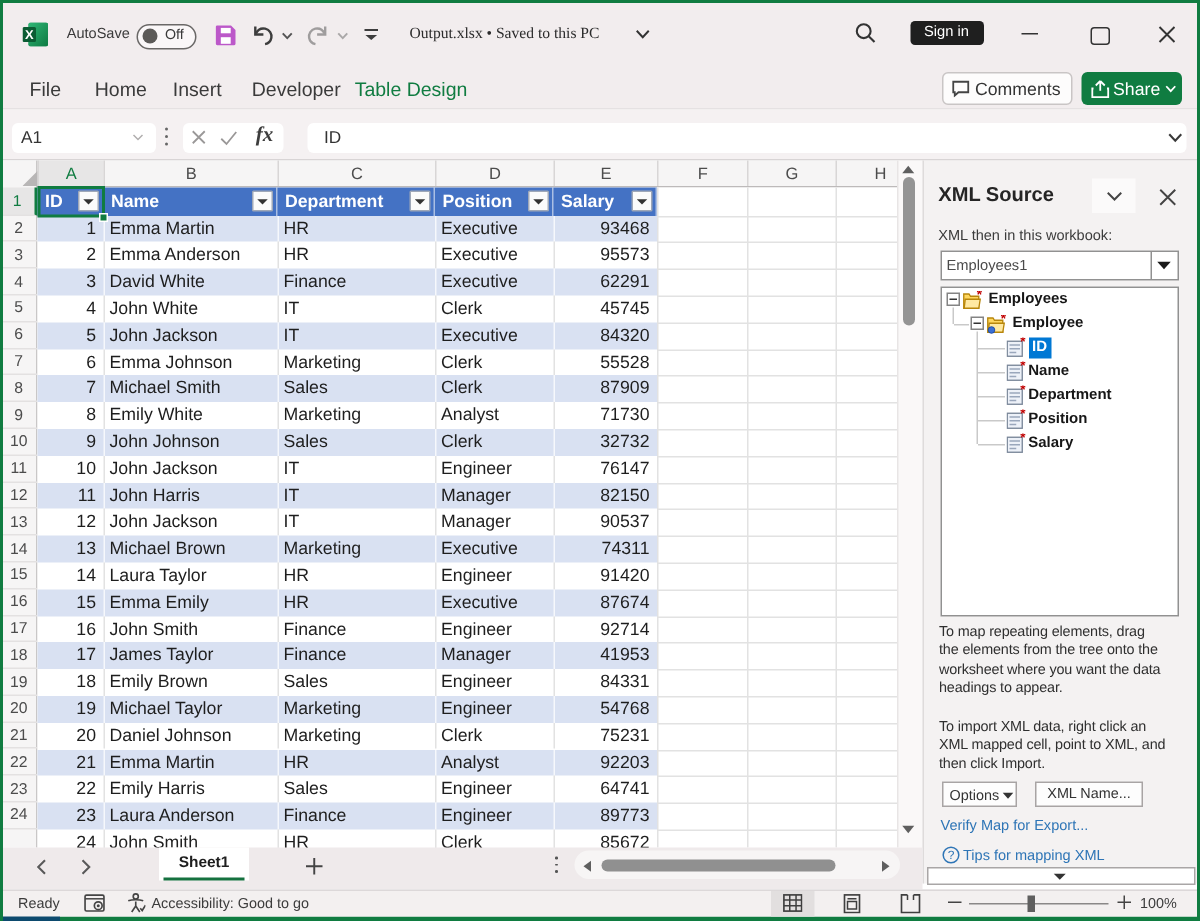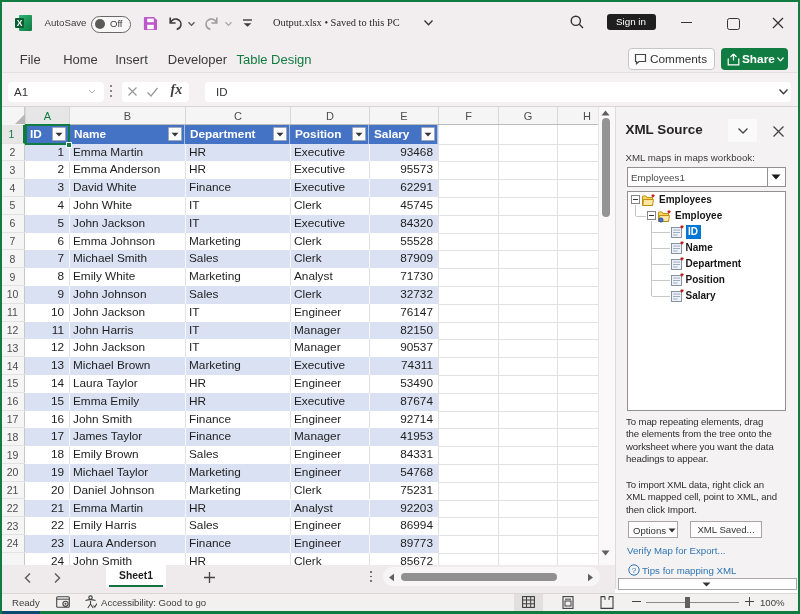--- a/index.html
+++ b/index.html
@@ -75,21 +75,21 @@
 <div class="a" style="left:627.5px;top:47.5px;width:87px;height:22px;background:#FDFCFC;border:1px solid #C9C5C5;border-radius:4px;box-sizing:border-box;"></div>
 <svg class="a" style="left:634px;top:53px" width="13" height="12" viewBox="0 0 13 12">
 <path d="M1.5 1.5 h10 v7 h-6.5 l-2.5 2.2 v-2.2 h-1 Z" fill="none" stroke="#444" stroke-width="1.2"></path>
   </svg>
 <div class="a" style="left:650px;top:52px;font-size:11.8px;color:#333;font-weight:normal;white-space:nowrap;">Comments</div>
 <div class="a" style="left:721px;top:47.5px;width:67px;height:22px;background:#107C41;border-radius:4px;"></div>
 <svg class="a" style="left:727px;top:52.5px" width="13" height="13" viewBox="0 0 13 13">
 <path d="M6.5 1 L9.5 4 M6.5 1 L3.5 4 M6.5 1 L6.5 7.5" fill="none" stroke="#fff" stroke-width="1.2"></path>
 <path d="M2 6 L1.2 6 L1.2 11.8 L11.8 11.8 L11.8 6 L11 6" fill="none" stroke="#fff" stroke-width="1.2"></path>
   </svg>
-<div class="a" style="left:742px;top:51.5px;font-size:11.8px;color:#fff;font-weight:bold;white-space:nowrap;">Share</div>
+<div class="a" style="left:742px;top:51.5px;font-size:11.8px;color:#fff;font-weight:normal;white-space:nowrap;">Share</div>
 <svg class="a" style="left:776px;top:56px" width="9" height="7" viewBox="0 0 9 7">
 <path d="M1.5 1.5 L4.5 4.8 L7.5 1.5" fill="none" stroke="#fff" stroke-width="1.2"></path>
   </svg>
 <div class="a" style="left:2px;top:73px;width:796px;height:34px;background:#F5F1F2;border-bottom:1px solid #D8D4D5;box-sizing:border-box;"></div>
 <div class="a" style="left:8px;top:81.5px;width:96px;height:20px;background:#fff;border-radius:4px;"></div>
 <div class="a" style="left:8px;top:81.5px;width:86px;height:20px;font-size:11.5px;color:#333;display:flex;align-items:center;padding-left:6px;">A1</div>
 <svg class="a" style="left:88px;top:89px" width="8" height="5" viewBox="0 0 8 5">
 <path d="M1 1 L4 4 L7 1" fill="none" stroke="#b0aeae" stroke-width="1"></path>
   </svg>
 <div class="a" style="left:110px;top:85px;width:2px;height:2px;background:#666;border-radius:50%;"></div>
@@ -303,21 +303,21 @@
 <div class="a" style="left:294px;top:357.18px;width:74px;height:17.79px;font-size:11.8px;color:#1e1e1e;line-height:17.79px;white-space:nowrap;">Executive</div>
 <div class="a" style="left:369px;top:357.18px;width:64px;height:17.79px;font-size:11.8px;color:#1e1e1e;text-align:right;line-height:17.79px;">74311</div>
 <div class="a" style="left:69px;top:374.97px;width:1px;height:17.79px;background:#E2E2E2;"></div>
 <div class="a" style="left:185px;top:374.97px;width:1px;height:17.79px;background:#E2E2E2;"></div>
 <div class="a" style="left:290px;top:374.97px;width:1px;height:17.79px;background:#E2E2E2;"></div>
 <div class="a" style="left:369px;top:374.97px;width:1px;height:17.79px;background:#E2E2E2;"></div>
 <div class="a" style="left:25px;top:374.97px;width:39px;height:17.79px;font-size:11.8px;color:#1e1e1e;text-align:right;line-height:17.79px;">14</div>
 <div class="a" style="left:73px;top:374.97px;width:110px;height:17.79px;font-size:11.8px;color:#1e1e1e;line-height:17.79px;white-space:nowrap;">Laura Taylor</div>
 <div class="a" style="left:189px;top:374.97px;width:100px;height:17.79px;font-size:11.8px;color:#1e1e1e;line-height:17.79px;white-space:nowrap;">HR</div>
 <div class="a" style="left:294px;top:374.97px;width:74px;height:17.79px;font-size:11.8px;color:#1e1e1e;line-height:17.79px;white-space:nowrap;">Engineer</div>
-<div class="a" style="left:369px;top:374.97px;width:64px;height:17.79px;font-size:11.8px;color:#1e1e1e;text-align:right;line-height:17.79px;">53490</div>
+<div class="a" style="left:369px;top:374.97px;width:64px;height:17.79px;font-size:11.8px;color:#1e1e1e;text-align:right;line-height:17.79px;">91420</div>
 <div class="a" style="left:25px;top:392.76px;width:413px;height:17.79px;background:#D9E1F2;"></div>
 <div class="a" style="left:69px;top:392.76px;width:1px;height:17.79px;background:rgba(255,255,255,.75);"></div>
 <div class="a" style="left:185px;top:392.76px;width:1px;height:17.79px;background:rgba(255,255,255,.75);"></div>
 <div class="a" style="left:290px;top:392.76px;width:1px;height:17.79px;background:rgba(255,255,255,.75);"></div>
 <div class="a" style="left:369px;top:392.76px;width:1px;height:17.79px;background:rgba(255,255,255,.75);"></div>
 <div class="a" style="left:25px;top:392.76px;width:39px;height:17.79px;font-size:11.8px;color:#1e1e1e;text-align:right;line-height:17.79px;">15</div>
 <div class="a" style="left:73px;top:392.76px;width:110px;height:17.79px;font-size:11.8px;color:#1e1e1e;line-height:17.79px;white-space:nowrap;">Emma Emily</div>
 <div class="a" style="left:189px;top:392.76px;width:100px;height:17.79px;font-size:11.8px;color:#1e1e1e;line-height:17.79px;white-space:nowrap;">HR</div>
 <div class="a" style="left:294px;top:392.76px;width:74px;height:17.79px;font-size:11.8px;color:#1e1e1e;line-height:17.79px;white-space:nowrap;">Executive</div>
 <div class="a" style="left:369px;top:392.76px;width:64px;height:17.79px;font-size:11.8px;color:#1e1e1e;text-align:right;line-height:17.79px;">87674</div>
@@ -379,21 +379,21 @@
 <div class="a" style="left:294px;top:499.5px;width:74px;height:17.79px;font-size:11.8px;color:#1e1e1e;line-height:17.79px;white-space:nowrap;">Analyst</div>
 <div class="a" style="left:369px;top:499.5px;width:64px;height:17.79px;font-size:11.8px;color:#1e1e1e;text-align:right;line-height:17.79px;">92203</div>
 <div class="a" style="left:69px;top:517.29px;width:1px;height:17.79px;background:#E2E2E2;"></div>
 <div class="a" style="left:185px;top:517.29px;width:1px;height:17.79px;background:#E2E2E2;"></div>
 <div class="a" style="left:290px;top:517.29px;width:1px;height:17.79px;background:#E2E2E2;"></div>
 <div class="a" style="left:369px;top:517.29px;width:1px;height:17.79px;background:#E2E2E2;"></div>
 <div class="a" style="left:25px;top:517.29px;width:39px;height:17.79px;font-size:11.8px;color:#1e1e1e;text-align:right;line-height:17.79px;">22</div>
 <div class="a" style="left:73px;top:517.29px;width:110px;height:17.79px;font-size:11.8px;color:#1e1e1e;line-height:17.79px;white-space:nowrap;">Emily Harris</div>
 <div class="a" style="left:189px;top:517.29px;width:100px;height:17.79px;font-size:11.8px;color:#1e1e1e;line-height:17.79px;white-space:nowrap;">Sales</div>
 <div class="a" style="left:294px;top:517.29px;width:74px;height:17.79px;font-size:11.8px;color:#1e1e1e;line-height:17.79px;white-space:nowrap;">Engineer</div>
-<div class="a" style="left:369px;top:517.29px;width:64px;height:17.79px;font-size:11.8px;color:#1e1e1e;text-align:right;line-height:17.79px;">86994</div>
+<div class="a" style="left:369px;top:517.29px;width:64px;height:17.79px;font-size:11.8px;color:#1e1e1e;text-align:right;line-height:17.79px;">64741</div>
 <div class="a" style="left:25px;top:535.08px;width:413px;height:17.79px;background:#D9E1F2;"></div>
 <div class="a" style="left:69px;top:535.08px;width:1px;height:17.79px;background:rgba(255,255,255,.75);"></div>
 <div class="a" style="left:185px;top:535.08px;width:1px;height:17.79px;background:rgba(255,255,255,.75);"></div>
 <div class="a" style="left:290px;top:535.08px;width:1px;height:17.79px;background:rgba(255,255,255,.75);"></div>
 <div class="a" style="left:369px;top:535.08px;width:1px;height:17.79px;background:rgba(255,255,255,.75);"></div>
 <div class="a" style="left:25px;top:535.08px;width:39px;height:17.79px;font-size:11.8px;color:#1e1e1e;text-align:right;line-height:17.79px;">23</div>
 <div class="a" style="left:73px;top:535.08px;width:110px;height:17.79px;font-size:11.8px;color:#1e1e1e;line-height:17.79px;white-space:nowrap;">Laura Anderson</div>
 <div class="a" style="left:189px;top:535.08px;width:100px;height:17.79px;font-size:11.8px;color:#1e1e1e;line-height:17.79px;white-space:nowrap;">Finance</div>
 <div class="a" style="left:294px;top:535.08px;width:74px;height:17.79px;font-size:11.8px;color:#1e1e1e;line-height:17.79px;white-space:nowrap;">Engineer</div>
 <div class="a" style="left:369px;top:535.08px;width:64px;height:17.79px;font-size:11.8px;color:#1e1e1e;text-align:right;line-height:17.79px;">89773</div>
@@ -445,21 +445,21 @@
   </svg>
 <div class="a" style="left:615px;top:107px;width:183px;height:482px;background:#F4F2F2;border-left:1px solid #DEDBDB;box-sizing:border-box;"></div>
 <div class="a" style="left:625.5px;top:121.5px;font-size:13.4px;color:#252525;font-weight:bold;white-space:nowrap;">XML Source</div>
 <div class="a" style="left:728px;top:119px;width:29px;height:23px;background:#FBFAFA;"></div>
 <svg class="a" style="left:737px;top:127px" width="12" height="8" viewBox="0 0 12 8">
 <path d="M1.5 1.5 L6 6 L10.5 1.5" fill="none" stroke="#444" stroke-width="1.3"></path>
   </svg>
 <svg class="a" style="left:771.5px;top:124.5px" width="13" height="13" viewBox="0 0 13 13">
 <path d="M1.5 1.5 L11.5 11.5 M11.5 1.5 L1.5 11.5" stroke="#444" stroke-width="1.3"></path>
   </svg>
-<div class="a" style="left:625.5px;top:152px;font-size:9.7px;color:#3b3b3b;font-weight:normal;white-space:nowrap;">XML maps in maps workbook:</div>
+<div class="a" style="left:625.5px;top:152px;font-size:9.7px;color:#3b3b3b;font-weight:normal;white-space:nowrap;">XML then in this workbook:</div>
 <div class="a" style="left:626.5px;top:167px;width:159px;height:20px;background:#fff;border:1px solid #919191;box-sizing:border-box;"></div>
 <div class="a" style="left:631px;top:171.5px;font-size:9.8px;color:#4a4a4a;font-weight:normal;white-space:nowrap;">Employees1</div>
 <div class="a" style="left:767px;top:168px;width:18px;height:18px;border-left:1px solid #919191;box-sizing:border-box;"></div>
 <svg class="a" style="left:771px;top:174px" width="10" height="6" viewBox="0 0 10 6">
 <path d="M0.5 0.5 L5 5.5 L9.5 0.5 Z" fill="#1a1a1a"></path>
   </svg>
 <div class="a" style="left:626.5px;top:190.5px;width:159px;height:220.5px;background:#fff;border:1px solid #919191;box-sizing:border-box;"></div>
 <div class="a" style="left:635px;top:204.5px;width:1px;height:11.0px;background:#c9c9c9;"></div>
 <div class="a" style="left:636px;top:215.5px;width:10px;height:1px;background:#c9c9c9;"></div>
 <div class="a" style="left:651px;top:220.5px;width:1px;height:75.0px;background:#c9c9c9;"></div>
@@ -527,21 +527,21 @@
 </svg>
 <div class="a" style="left:685.5px;top:288.5px;height:14px;color:#161616;font-size:10px;font-weight:bold;display:flex;align-items:center;white-space:nowrap;">Salary</div>
 <div class="a" style="left:626px;top:415.5px;width:170px;font-size:9.6px;line-height:12.55px;color:#2f2f2f;letter-spacing:-0.1px;">To map repeating elements, drag<br>the elements from the tree onto the<br>worksheet where you want the data<br>headings to appear.</div>
 <div class="a" style="left:626px;top:478.5px;width:170px;font-size:9.6px;line-height:12.55px;color:#2f2f2f;letter-spacing:-0.1px;">To import XML data, right click an<br>XML mapped cell, point to XML, and<br>then click Import.</div>
 <div class="a" style="left:627.5px;top:521px;width:50.5px;height:16.5px;background:#FDFDFD;border:1px solid #A8A4A4;box-sizing:border-box;"></div>
 <div class="a" style="left:633px;top:524.5px;font-size:9.6px;color:#333;font-weight:normal;white-space:nowrap;">Options</div>
 <svg class="a" style="left:668px;top:527.5px" width="8" height="5" viewBox="0 0 8 5">
 <path d="M0.5 0.5 L4 4.5 L7.5 0.5 Z" fill="#333"></path>
   </svg>
 <div class="a" style="left:690px;top:521px;width:72px;height:16.5px;background:#FDFDFD;border:1px solid #A8A4A4;box-sizing:border-box;"></div>
-<div class="a" style="left:690px;top:521px;width:72px;height:16.5px;font-size:9.6px;color:#333;display:flex;align-items:center;justify-content:center;">XML Saved...</div>
+<div class="a" style="left:690px;top:521px;width:72px;height:16.5px;font-size:9.6px;color:#333;display:flex;align-items:center;justify-content:center;">XML Name...</div>
 <div class="a" style="left:627px;top:544.5px;font-size:9.7px;color:#2E75B6;font-weight:normal;white-space:nowrap;">Verify Map for Export...</div>
 <svg class="a" style="left:627.5px;top:564px" width="12" height="12" viewBox="0 0 12 12">
 <circle cx="6" cy="6" r="5.2" fill="none" stroke="#2E75B6" stroke-width="1"></circle>
 <text x="6" y="8.8" font-size="8" fill="#2E75B6" text-anchor="middle">?</text>
   </svg>
 <div class="a" style="left:642px;top:564.5px;font-size:9.7px;color:#2E75B6;font-weight:normal;white-space:nowrap;">Tips for mapping XML</div>
 <div class="a" style="left:617.5px;top:577.5px;width:179px;height:12px;background:#fff;border:1px solid #A9A6A6;box-sizing:border-box;"></div>
 <svg class="a" style="left:702px;top:581.5px" width="9" height="5" viewBox="0 0 9 5">
 <path d="M0.5 0.5 L4.5 4.5 L8.5 0.5 Z" fill="#333"></path>
   </svg>

